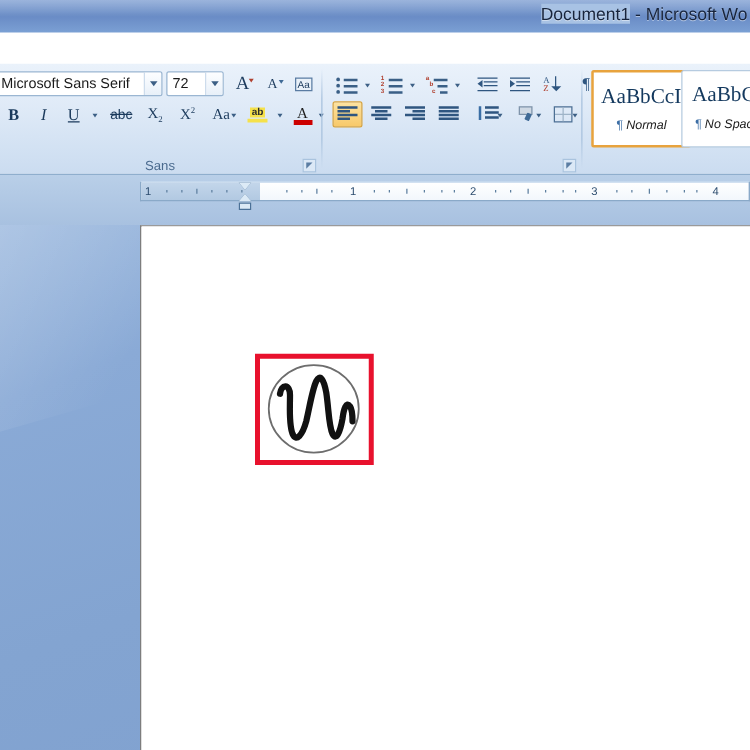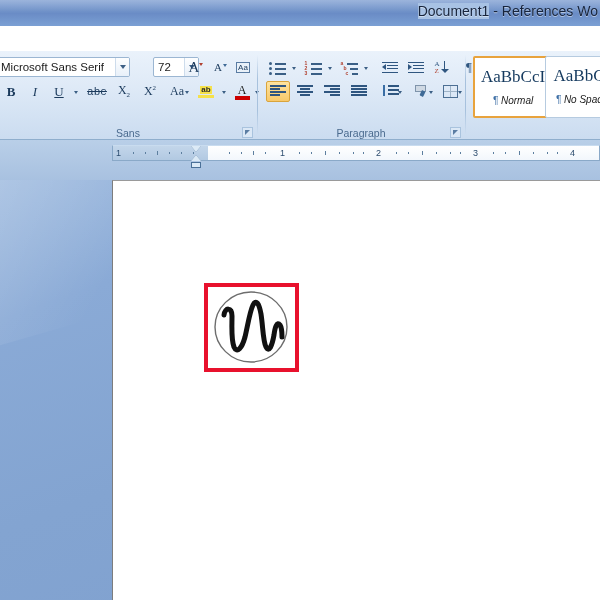--- a/index.html
+++ b/index.html
@@ -97,21 +97,21 @@
   }
   .mini-arrow {
     width:0;height:0;border-left:2.5px solid transparent;border-right:2.5px solid transparent;
     border-top:3.5px solid #3c5f85; position:absolute;
   }
 
   
   .g-bold{font-family:"Liberation Serif",serif;font-weight:bold;font-size:13px;}
   .g-ital{font-family:"Liberation Serif",serif;font-style:italic;font-size:13px;}
   .g-und{font-family:"Liberation Serif",serif;font-size:13px;text-decoration:underline;}
-  .g-strike{font-family:Liberation Mono, monospace;font-size:11px;text-decoration:line-through;}
+  .g-strike{font-family:Liberation Sans, sans-serif;font-size:11px;text-decoration:line-through;}
   .g-serif{font-family:"Liberation Serif",serif;font-size:12px;}
   .sup{font-size:7px;vertical-align:super;}
   .sub{font-size:7px;vertical-align:sub;}
   .g-big{font-family:"Liberation Serif",serif;font-size:15px;}
   .g-small{font-family:"Liberation Serif",serif;font-size:11px;}
 
   
   .listicon { position: relative; width: 17px; height: 14px; }
   .listicon i {
     position:absolute; left:6px; height:1.5px; background:#3a5f86; width:11px;
@@ -212,36 +212,36 @@
     border:4px solid #e8112d; background: transparent;
   }
 </style>
 </head>
 <body>
 
 <div id="app">
 
   <div class="titlebar">
     <div class="titlebar-glow"></div>
-    <div class="title-text"><span class="title-sel">Document1</span><span> - </span><span>References Wo</span></div>
+    <div class="title-text"><span class="title-sel">Document1</span><span> - </span><span>Microsoft Wo</span></div>
   </div>
 
 
   <div class="ribbon">
 
     <div class="group" style="left:0; width:258px;">
 
       <div class="combo" style="left:-4px; top:6px; width:134px; height:20px;">
         <span class="val">Microsoft Sans Serif</span>
         <span class="arrow">
             <i class="arrow-glyph"></i>
           </span>
       </div>
 
-      <div class="combo" style="left:133px; top:6px; width:46px; height:20px;margin-left:20px;">
+      <div class="combo" style="left:133px; top:6px; width:46px; height:20px;">
         <span class="val">72</span>
         <span class="arrow">
             <i class="arrow-glyph"></i>
           </span>
       </div>
 
       <div class="ctl" style="left:183px; top:6px; width:22px; height:20px;">
         <span class="g-big">A</span>
         <i class="mini-arrow" style="left:15px;top:5px;border-top-color:#b0402f;"></i>
       </div>
@@ -427,21 +427,20 @@
         </div>
 
       <div class="ctl" style="left:180px; top:30px; width:24px; height:21px;">
         <span style="position:relative;width:15px;height:13px;border:1px solid #4c6f94;">
           <em style="position:absolute;left:0;top:5px;width:13px;height:1px;background:#9fb4c8;"></em>
           <em style="position:absolute;left:6px;top:0;width:1px;height:11px;background:#9fb4c8;"></em>
         </span>
         <i class="mini-arrow" style="left:19px;top:9px;"></i>
         </div>
 
-      <div class="group-label" style="left:0;width:206px;">Paragraph</div>
       <div class="launcher" style="left:192px;"></div>
       <div class="group-sep" style="left:207px;"></div>
     </div>
 
     <div class="group" style="left:466px; width:134px;">
       <div class="stylebox sel" style="left:7px;">
         <div class="samp">AaBbCcI</div>
         <div class="nm"><span class="pilcrow">¶</span> <span>Normal</span></div>
       </div>
       <div class="stylebox" style="left:79px; width:68px;">

